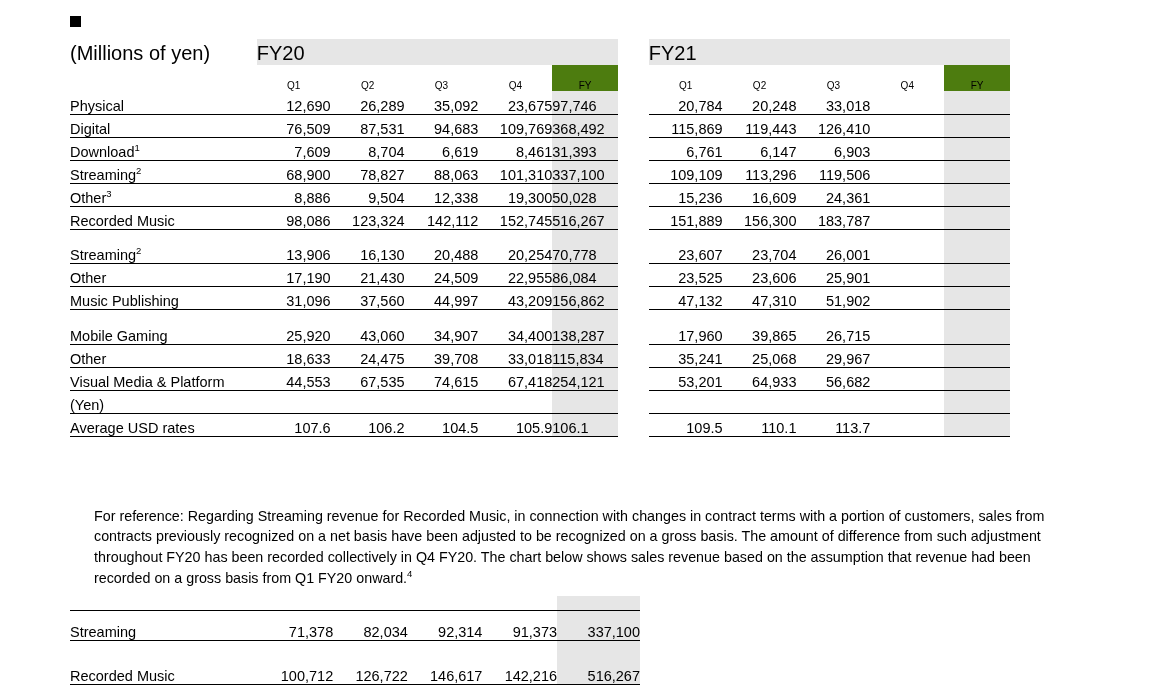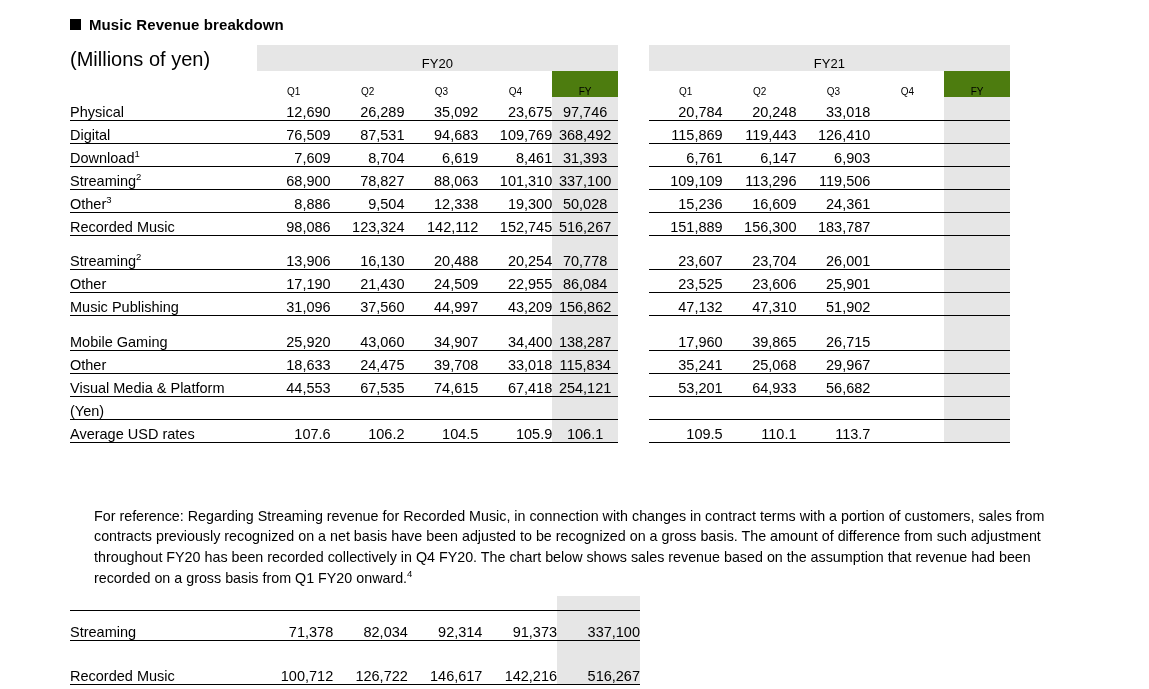--- a/index.html
+++ b/index.html
@@ -49,31 +49,31 @@
     width: 940px;
     font-size: 14.5px;
   }
   table.main td, table.main th {
     padding: 0;
     vertical-align: bottom;
     font-weight: normal;
   }
   .c-label { width: 182px; text-align: left; padding-left: 2px; }
   .c-q     { width: 72px;  text-align: right; padding-right: 6px; }
-  .c-fy    { width: 64px;  text-align: center; padding-right: 10px; }
+  .c-fy    { width: 64px;  text-align: left; padding-right: 10px; }
   .c-gap   { width: 30px; }
 
   .shade { background: #e6e6e6; }
   .row-d { height: 23px; }
 
   .hdr-group {
-    text-align: center;
+    text-align: left;
     background: #e6e6e6;
     height: 26px;
-    font-size: 13px;
+    font-size: 20px;
     padding-right: 0 !important;
   }
   .hdr-sub {
     text-align: center;
     height: 26px;
     font-size: 10px;
     padding-right: 0 !important;
   }
   .hdr-sub.shade { background:#4d7c0f; }
 
@@ -121,21 +121,20 @@
   .brow { height: 30px; }
   .brow-sp { height: 14px; }
 </style>
 </head>
 <body>
 
 <div class="page">
 
   <div class="title-row">
     <span class="title-bullet"></span>
-    <span class="title-text">Music Revenue breakdown</span>
   </div>
 
   <table class="main">
     <colgroup>
       <col class="c-label">
         <col class="c-q">
         <col class="c-q">
         <col class="c-q">
         <col class="c-q">
         <col class="c-fy">

